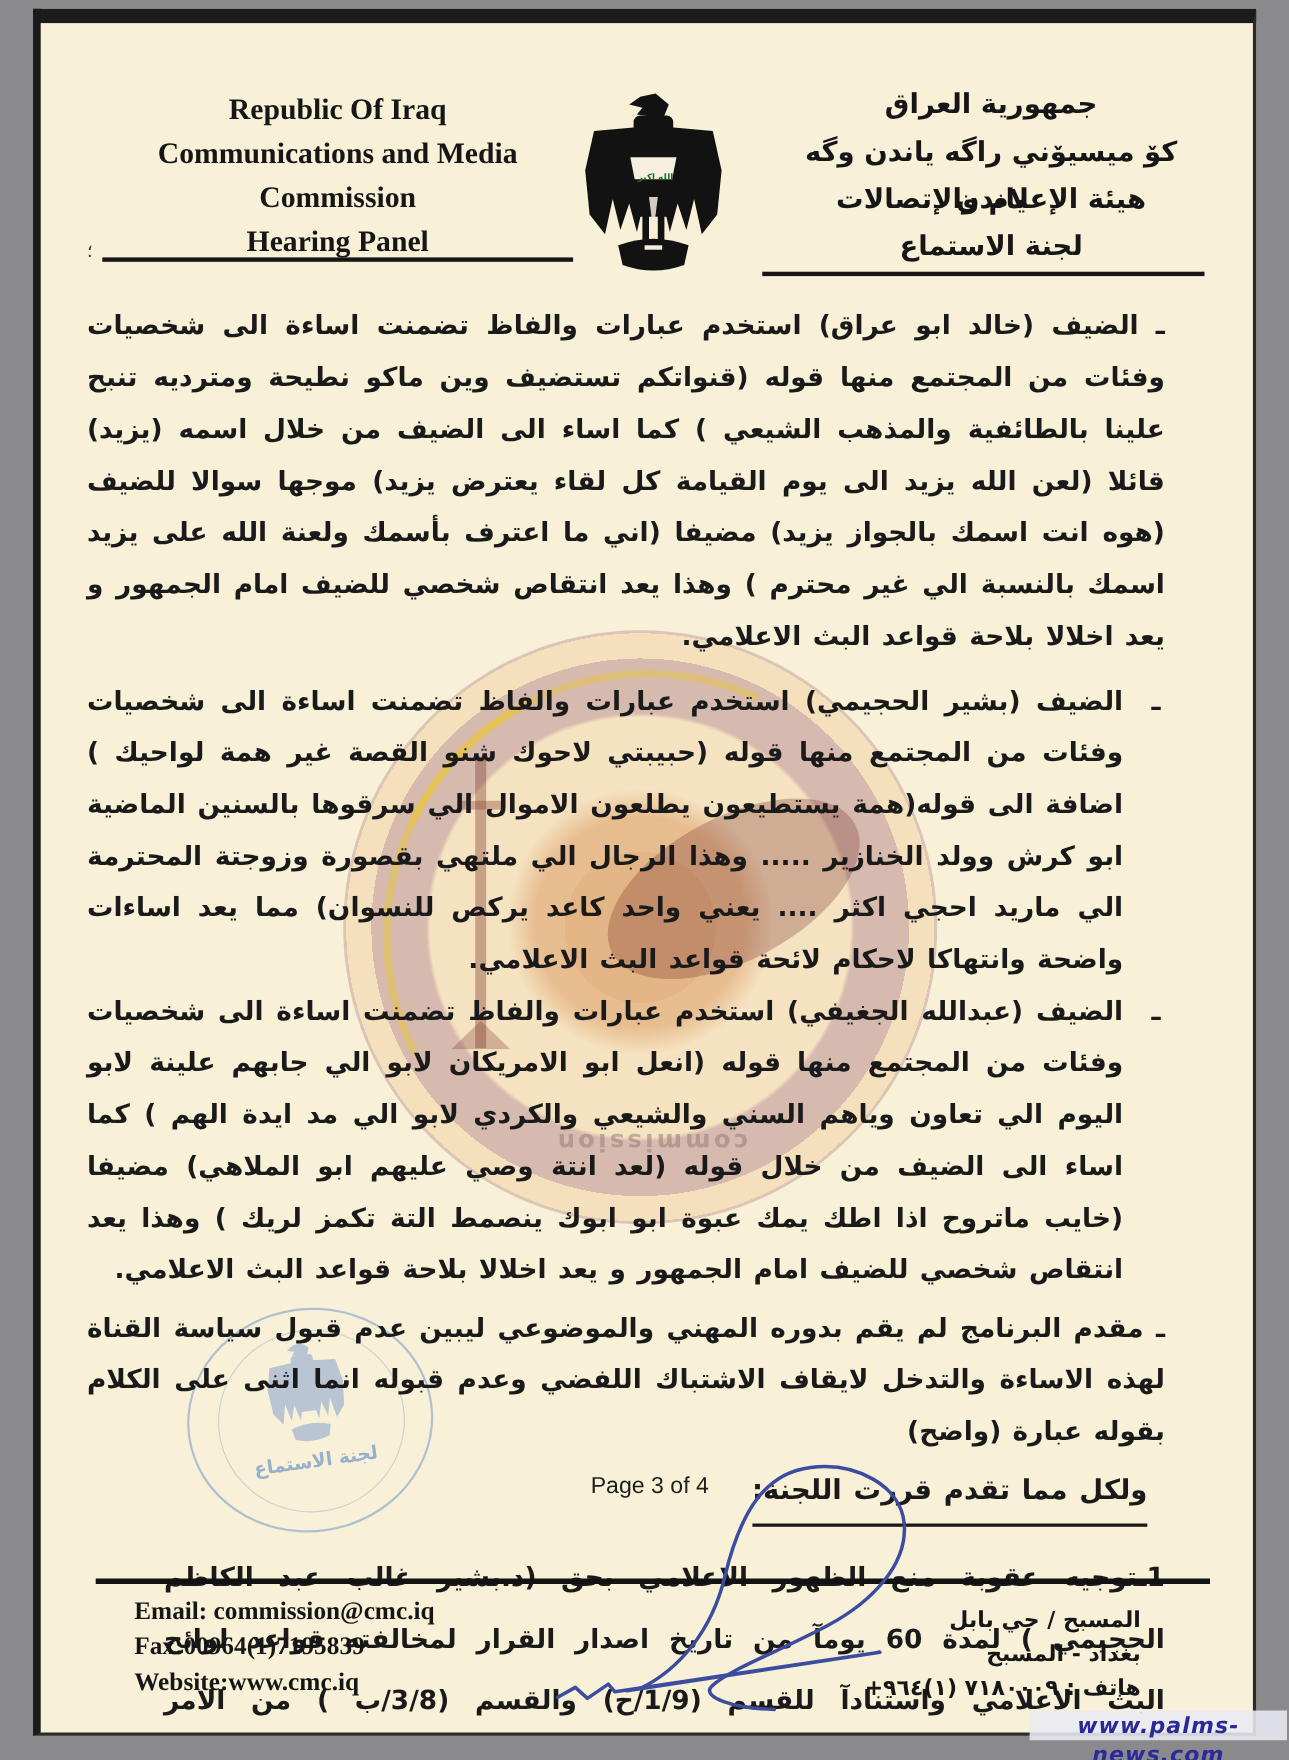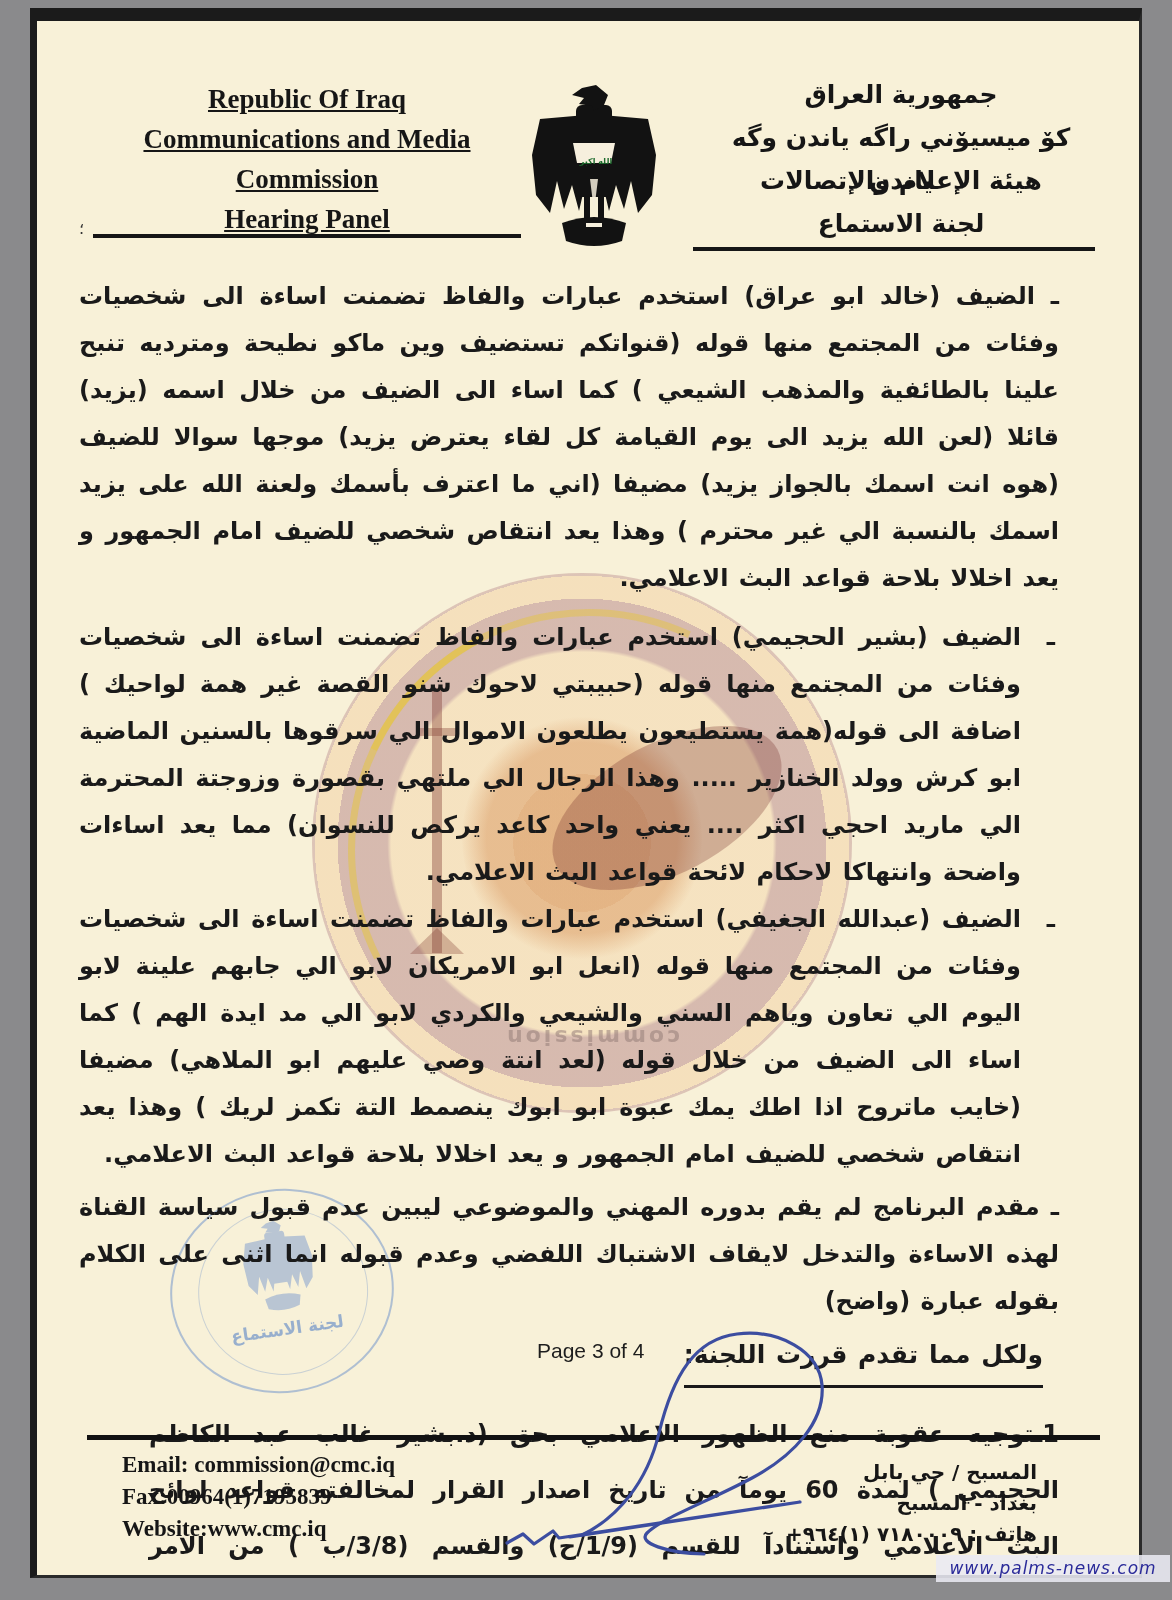--- a/index.html
+++ b/index.html
@@ -11,21 +11,21 @@
   .page{
     position:absolute;left:30px;top:8px;width:1112px;height:1570px;
     background:#f8f1d8;
     border-top:13px solid #1b1b1b;border-left:7px solid #1b1b1b;
     border-right:3px solid #2a2a2a;border-bottom:3px solid #2a2a2a;
     box-sizing:border-box;overflow:hidden;
   }
   
   .hdr-en{position:absolute;left:60px;top:58px;width:420px;text-align:center;
     font-family:"Liberation Serif",serif;font-weight:bold;font-size:27px;color:#161616;}
-  .hdr-en div{height:40px;line-height:40px;text-decoration:underline;}
+  .hdr-en div{height:40px;line-height:40px;}
   .rule-en{position:absolute;left:56px;top:213px;width:428px;height:4px;background:#161616;}
   .tick{position:absolute;left:42px;top:198px;font-size:16px;color:#333;}
   .hdr-ar{position:absolute;left:650px;top:52px;width:412px;text-align:center;direction:rtl;
     font-weight:bold;font-size:25px;color:#161616;}
   .hdr-ar div{height:43px;line-height:43px;margin-left:16px;}
   .rule-ar{position:absolute;left:656px;top:226px;width:402px;height:4px;background:#161616;}
   .emblem{position:absolute;left:487px;top:62px;width:140px;height:172px;}
   .flag-text{position:absolute;left:537px;top:136px;width:44px;text-align:center;
     font-size:8px;font-weight:bold;color:#1e6b2e;direction:rtl;}
   
@@ -85,22 +85,22 @@
     font-weight:normal;font-size:21px;color:#1d1d1d;z-index:2;}
   .sig{position:absolute;left:450px;top:1280px;z-index:4;}
   
   .foot-rule{position:absolute;left:50px;top:1414px;width:1013px;height:5px;background:#121212;z-index:2;}
   .foot-en{position:absolute;left:85px;top:1428px;font-family:"Liberation Serif",serif;
     font-weight:bold;font-size:23px;color:#161616;line-height:32px;z-index:2;}
   .foot-ar{position:absolute;right:102px;top:1436px;text-align:right;direction:rtl;
     font-weight:bold;font-size:20px;color:#161616;line-height:31px;z-index:2;}
   
   .site-chip{position:absolute;left:936px;top:1555px;width:234px;height:27px;
-    background:rgba(233,233,242,0.88);color:#2a2a99;font-style:italic;font-weight:normal;
-    font-size:17px;letter-spacing:1px;text-align:center;line-height:27px;
+    background:rgba(233,233,242,0.88);color:#2a2a99;font-style:italic;font-weight:bold;
+    font-size:20px;letter-spacing:1px;text-align:center;line-height:27px;
     font-family:"DejaVu Sans",sans-serif;z-index:5;}
 </style>
 </head>
 <body>
 
 <div class="page">
 
   <div class="seal">
     <div class="seal-inner"></div>
     <div class="seal-mast"></div>

